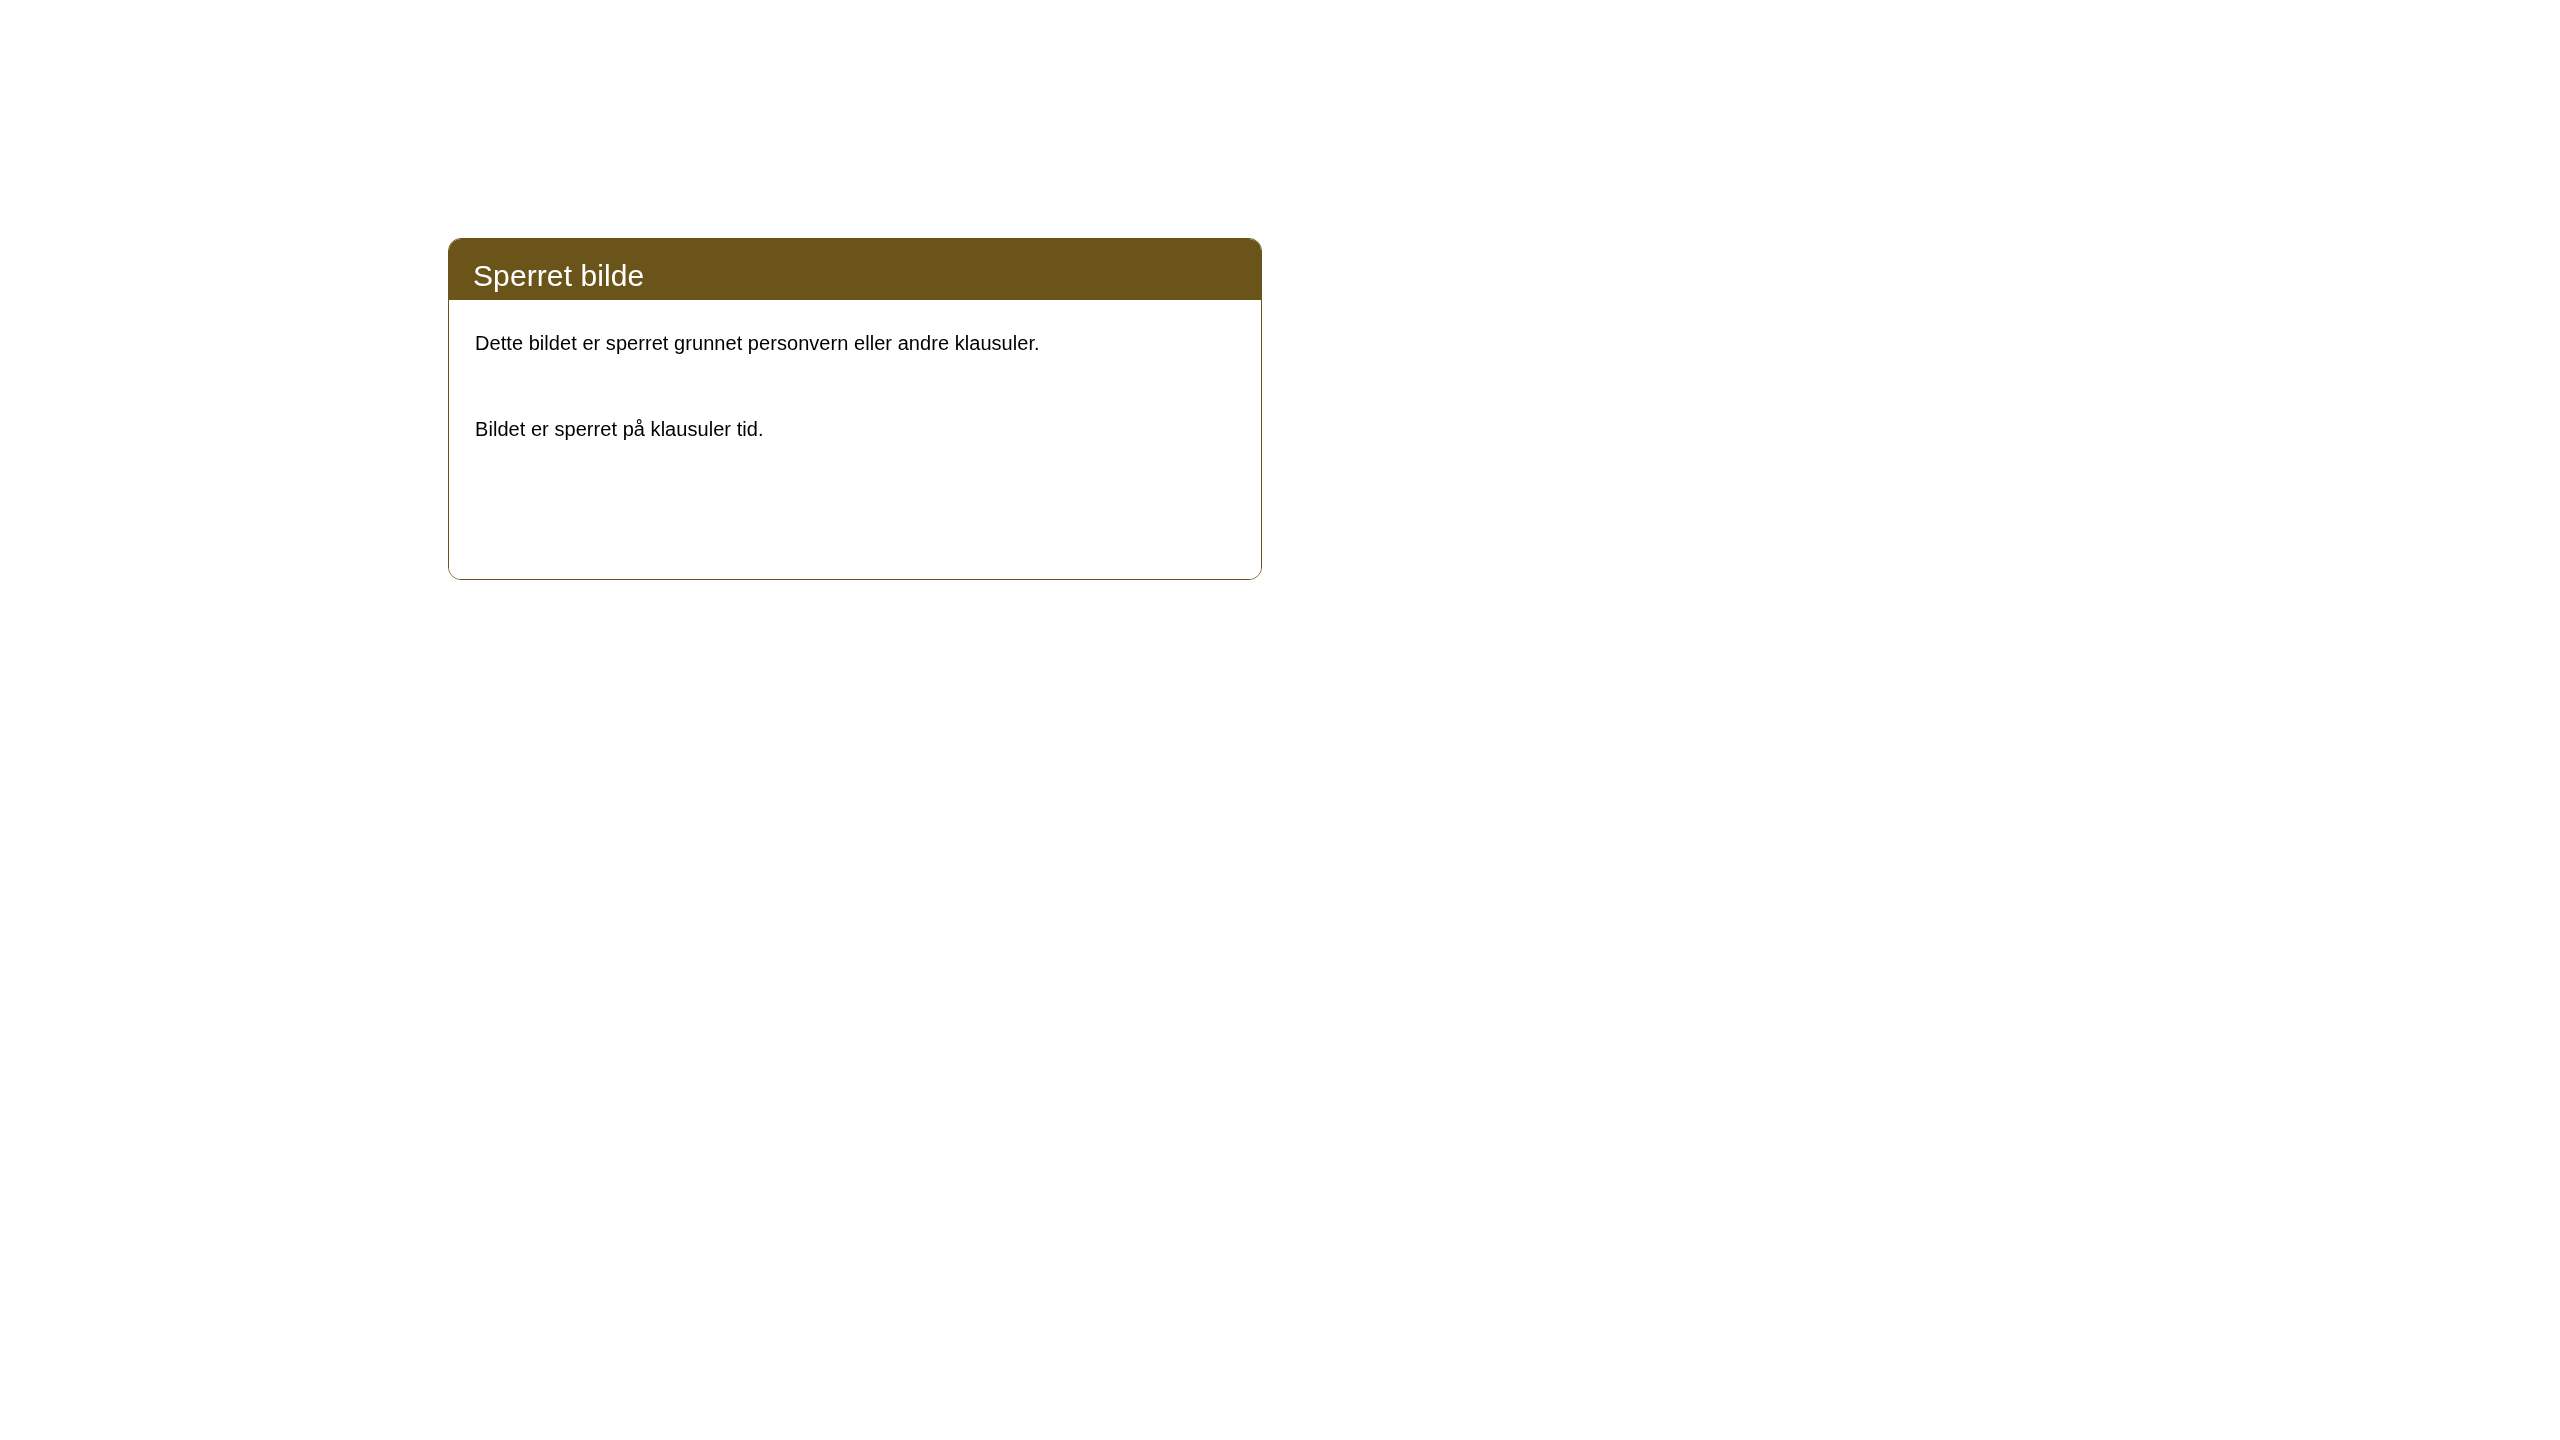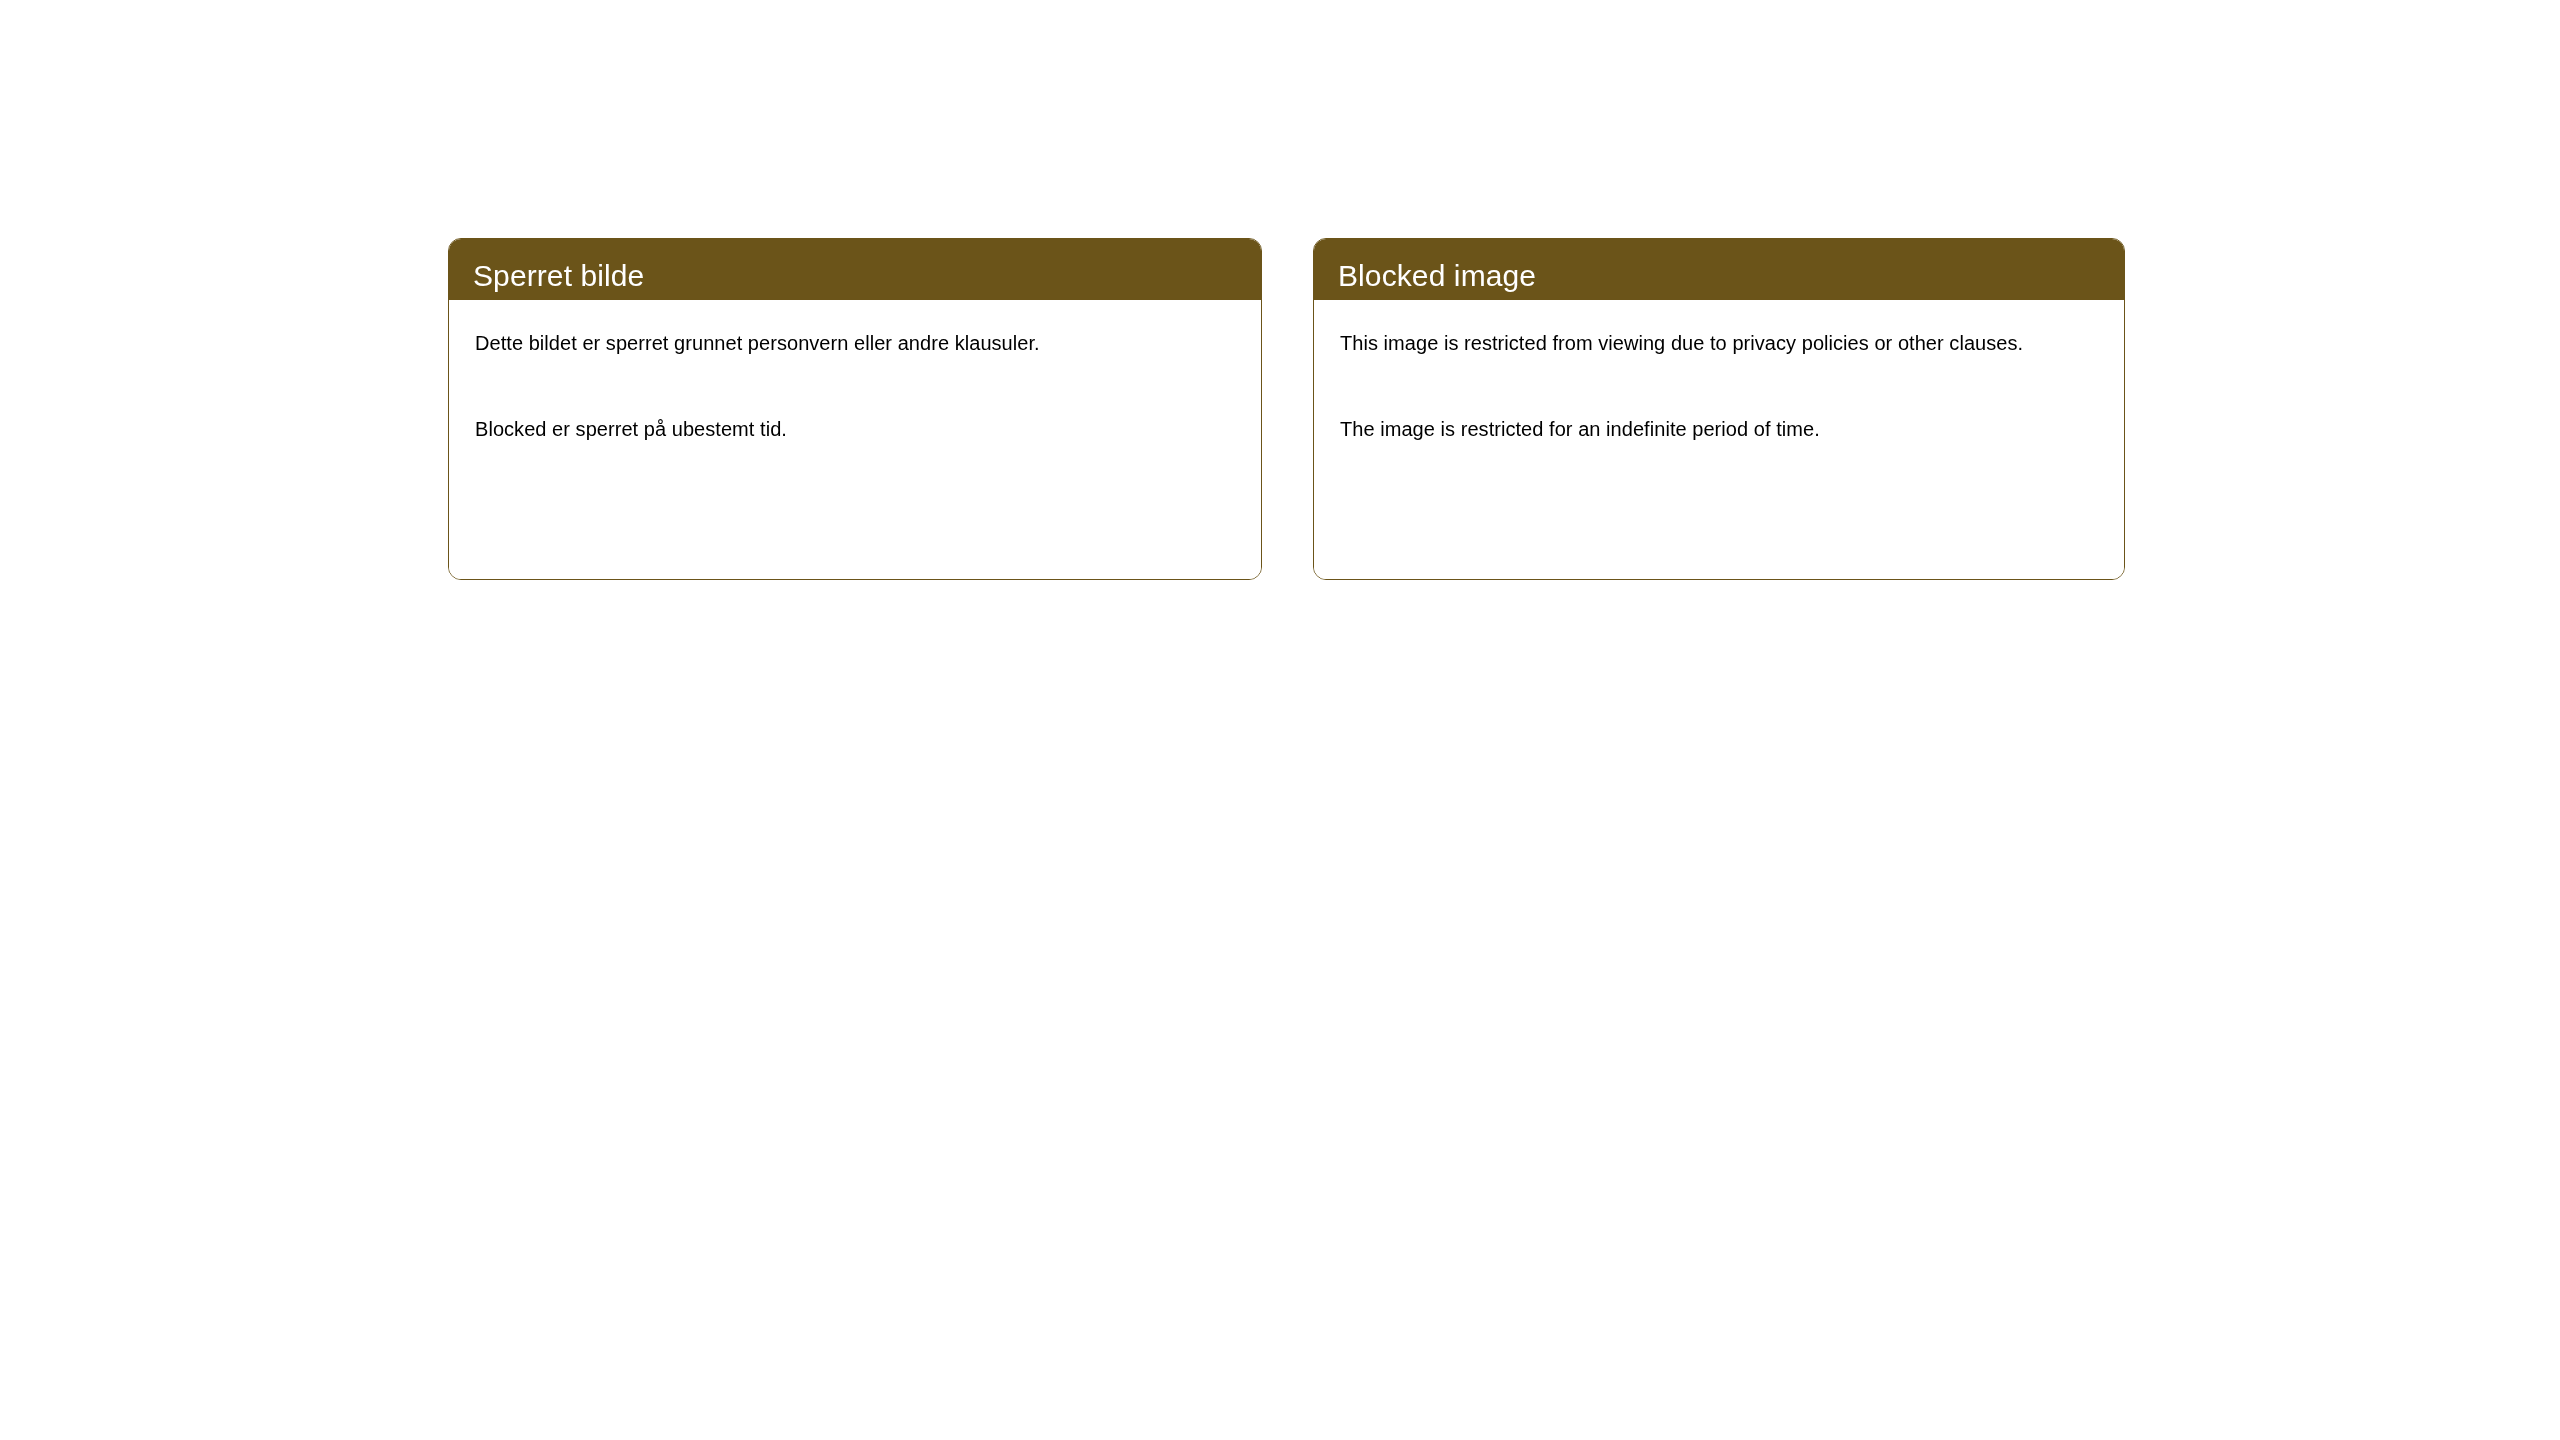--- a/index.html
+++ b/index.html
@@ -95,29 +95,20 @@
 <div id="stage">
 
   <div class="notice-row">
 
     <div class="notice-card no">
       <div class="card-header">
         <span class="card-title">Sperret bilde</span>
       </div>
       <div class="card-body">
         <p class="card-paragraph">Dette bildet er sperret grunnet personvern eller andre klausuler.</p>
-        <p class="card-paragraph">Blocked er sperret på ubestemt tid.</p>
+        <p class="card-paragraph">Bildet er sperret på klausuler tid.</p>
       </div>
     </div>
 
-    <div class="notice-card en">
-      <div class="card-header">
-        <span class="card-title">Blocked image</span>
-      </div>
-      <div class="card-body">
-        <p class="card-paragraph">This image is restricted from viewing due to privacy policies or other clauses.</p>
-        <p class="card-paragraph">The image is restricted for an indefinite period of time.</p>
-      </div>
-    </div>
 
   </div>
 
 </div>
 
 </body></html>

